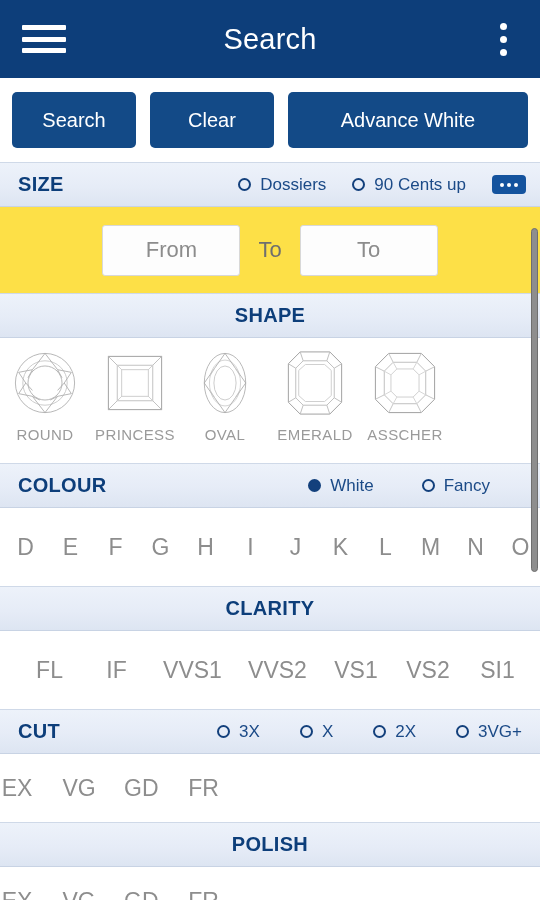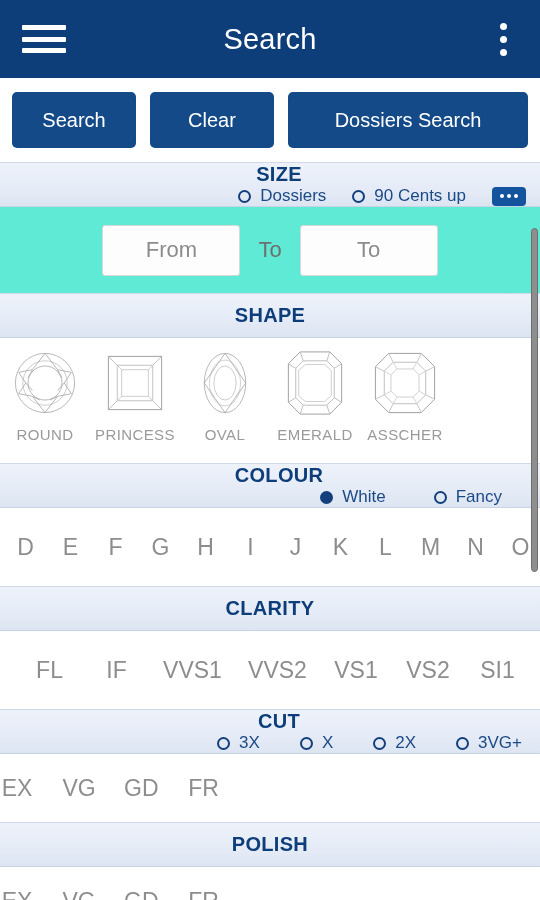--- a/index.html
+++ b/index.html
@@ -41,21 +41,21 @@
   .btn-search { flex: 0 0 124px; }
   .btn-clear { flex: 0 0 124px; }
   .btn-advance { flex: 1 1 auto; }
 
   
   .sec-head {
     height: 45px;
     background: linear-gradient(to bottom, #edf2fa 0%, #e6ecf7 55%, #dde5f2 100%);
     border-top: 1px solid #cfd9e8; border-bottom: 1px solid #c8d3e4;
     display: flex; align-items: center; position: relative;
-    color: #0d3e7a; font-weight: bold; font-size: 20px; flex-direction: column;
+    color: #0d3e7a; font-weight: bold; font-size: 20px;
   }
   .sec-head.center { justify-content: center; }
   .sec-title-left { padding-left: 18px; letter-spacing: .3px; }
   .sec-title-center { letter-spacing: .3px; }
 
   .radio-group { display: flex; align-items: center; gap: 0; margin-left: auto; }
   .radio-opt { display: flex; align-items: center; gap: 9px; cursor: pointer; }
   .radio-dot {
     width: 13px; height: 13px; border-radius: 50%;
     border: 2.2px solid #13407c; background: transparent; flex: none;
@@ -65,21 +65,21 @@
 
   .dots-btn {
     width: 34px; height: 19px; border-radius: 4px; background: #14539e;
     display: flex; align-items: center; justify-content: center; gap: 3px;
     cursor: pointer; flex: none;
   }
   .dots-btn i { width: 4px; height: 4px; border-radius: 50%; background: #fff; display: block; }
 
   
   .size-body { height: 86px; display: flex; align-items: center;
-    justify-content: center; gap: 18px; background: #5eead4; }
+    justify-content: center; gap: 18px; background: #fde047; }
   .txtbox {
     width: 138px; height: 51px; border: 1px solid #d8d8d8; border-radius: 3px;
     background: #fdfdfd; color: #8c8c8c; font-size: 22px;
     font-family: "Liberation Sans", sans-serif;
     text-align: center; outline: none;
   }
   .txtbox::placeholder { color: #8c8c8c; opacity: 1; }
   .to-label { color: #6f6f6f; font-size: 22px; }
 
   
@@ -127,21 +127,21 @@
     <div class="kebab">
       <i></i>
       <i></i>
       <i></i>
     </div>
   </div>
 
   <div class="actions">
     <button class="btn btn-search">Search</button>
     <button class="btn btn-clear">Clear</button>
-    <button class="btn btn-advance">Dossiers Search</button>
+    <button class="btn btn-advance">Advance White</button>
   </div>
 
   <div class="sec-head">
     <span class="sec-title-left">SIZE</span>
     <div class="radio-group" style="gap:26px; margin-right:14px;">
       <div class="radio-opt">
         <span class="radio-dot"></span>
         <span class="radio-label">Dossiers</span>
       </div>
       <div class="radio-opt">
@@ -246,21 +246,21 @@
                                      M66 78 L61 69 M34 78 L39 69 M22 66 L31 61 M22 34 L31 39"></path>
         </g>
           </svg>
       </div>
       <div class="shape-label">ASSCHER</div>
     </div>
   </div>
 
   <div class="sec-head">
     <span class="sec-title-left">COLOUR</span>
-    <div class="radio-group" style="gap:48px; margin-right:38px;">
+    <div class="radio-group" style="gap:48px; margin-right:50px;">
       <div class="radio-opt">
         <span class="radio-dot on"></span>
         <span class="radio-label">White</span>
       </div>
       <div class="radio-opt">
         <span class="radio-dot"></span>
         <span class="radio-label">Fancy</span>
       </div>
     </div>
   </div>

